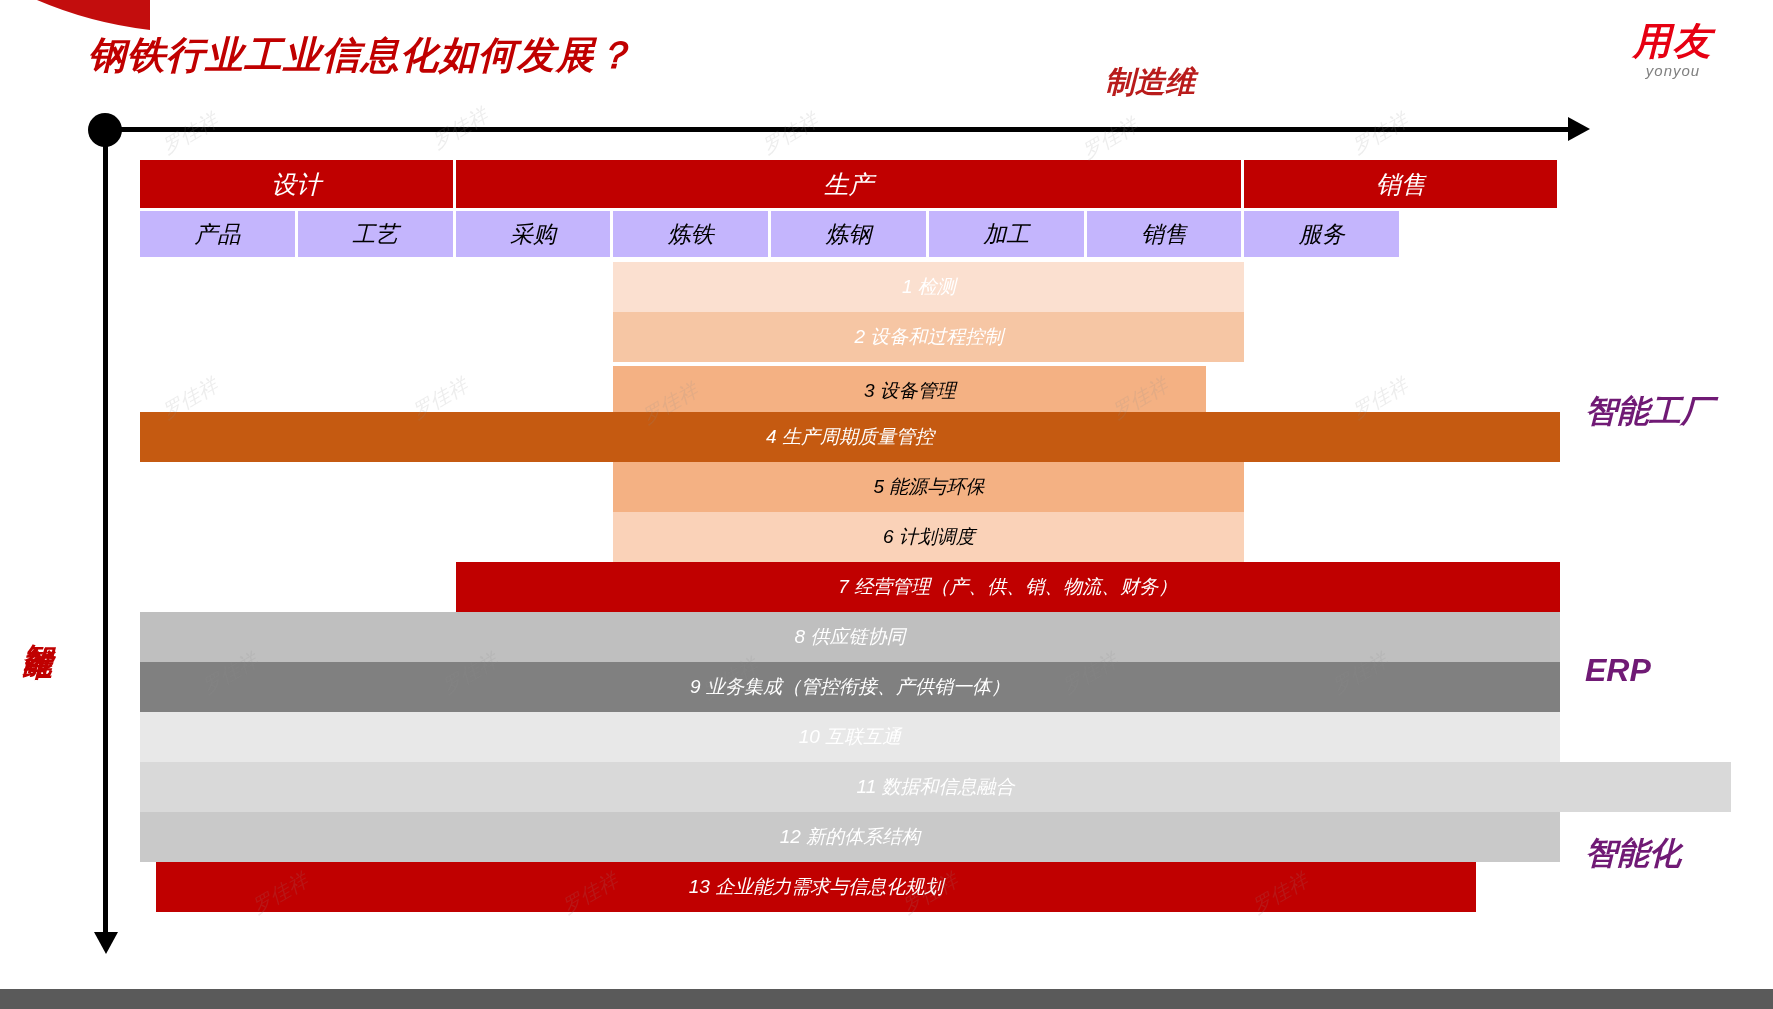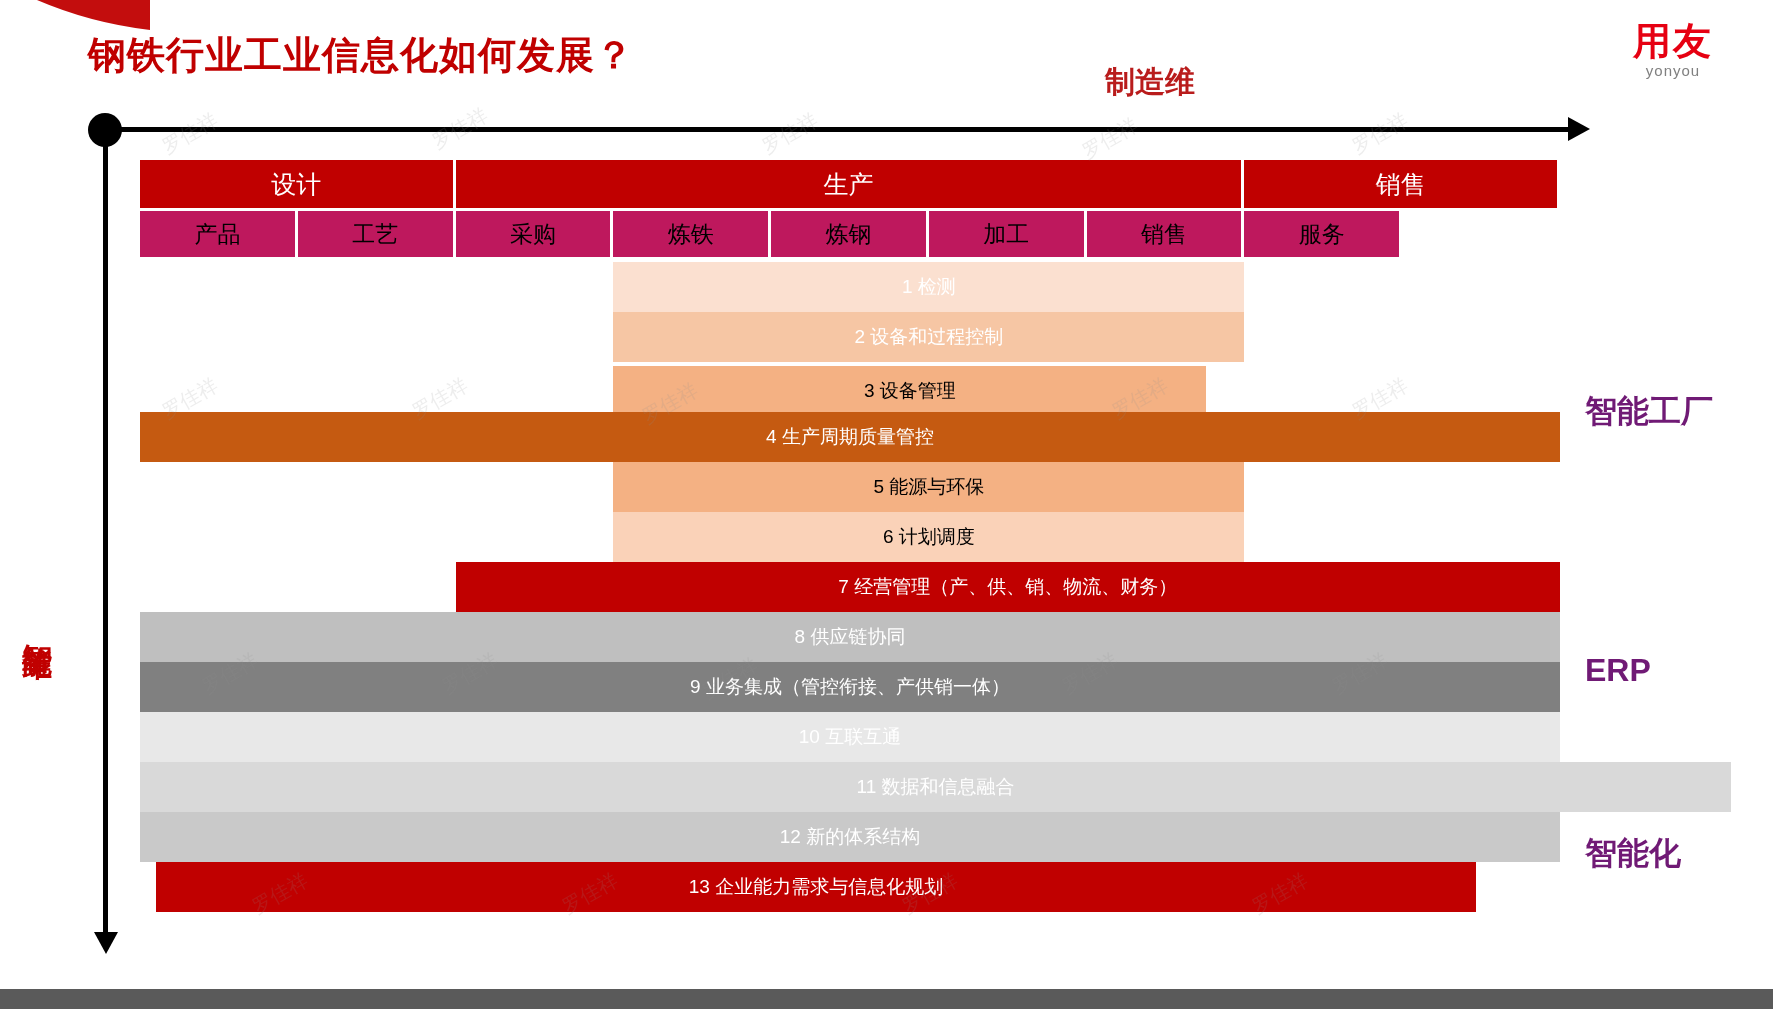--- a/index.html
+++ b/index.html
@@ -14,20 +14,21 @@
     overflow: hidden;
     position: relative;
   }
   .slide {
     position: absolute;
     left: 0; top: 0;
     width: 1773px;
     height: 1009px;
     background: #ffffff;
     overflow: hidden;
+    font-style: italic;
   }
   
   .corner-swoosh {
     position: absolute;
     left: -80px;
     top: -120px;
     width: 300px;
     height: 180px;
     pointer-events: none;
   }
@@ -151,21 +152,21 @@
     justify-content: center;
     border-right: 3px solid #ffffff;
   }
   .group-cell:last-child { border-right: none; }
   .row-sub {
     display: flex;
     height: 46px;
     margin-top: 3px;
   }
   .sub-cell {
-    background: #be185d;
+    background: #c4b5fd;
     color: #000;
     font-size: 23px;
     display: flex;
     align-items: center;
     justify-content: center;
     border-right: 3px solid #ffffff;
   }
   .sub-cell:last-child { border-right: none; }
   
   .bars {

